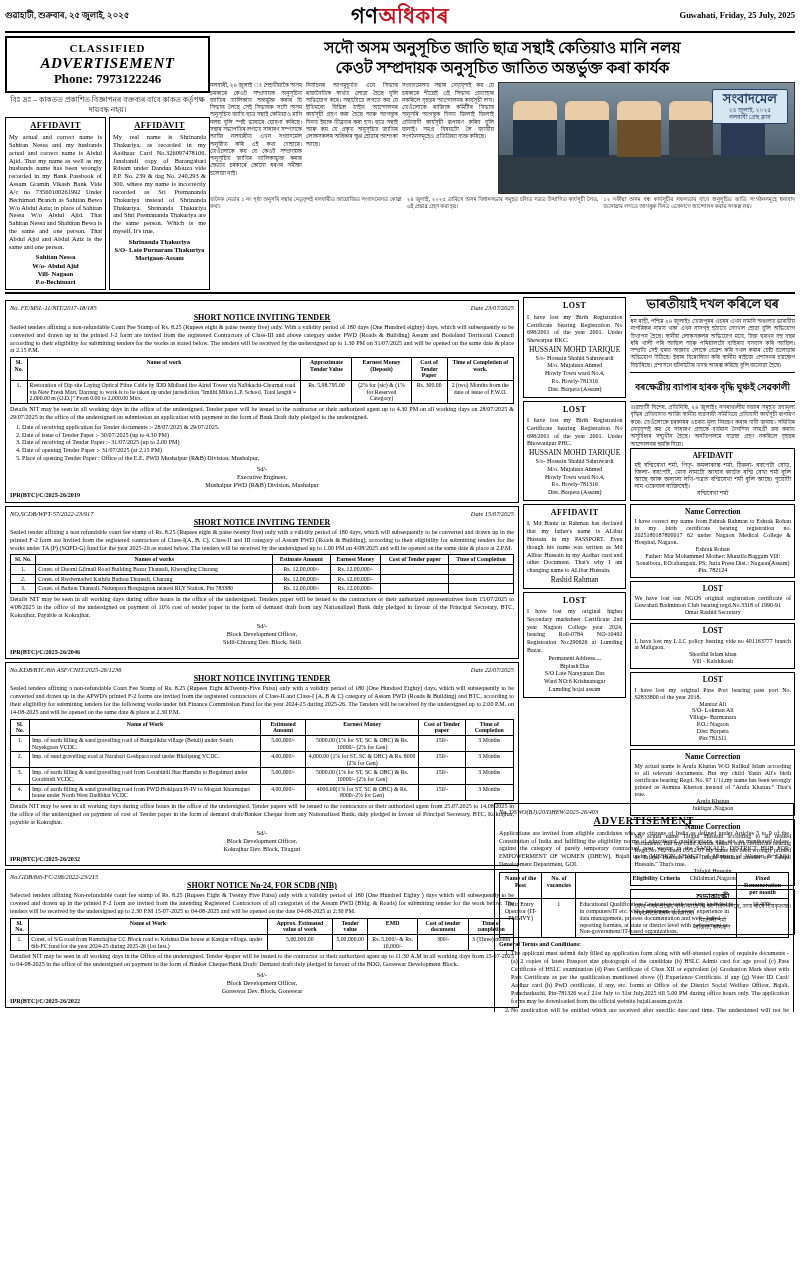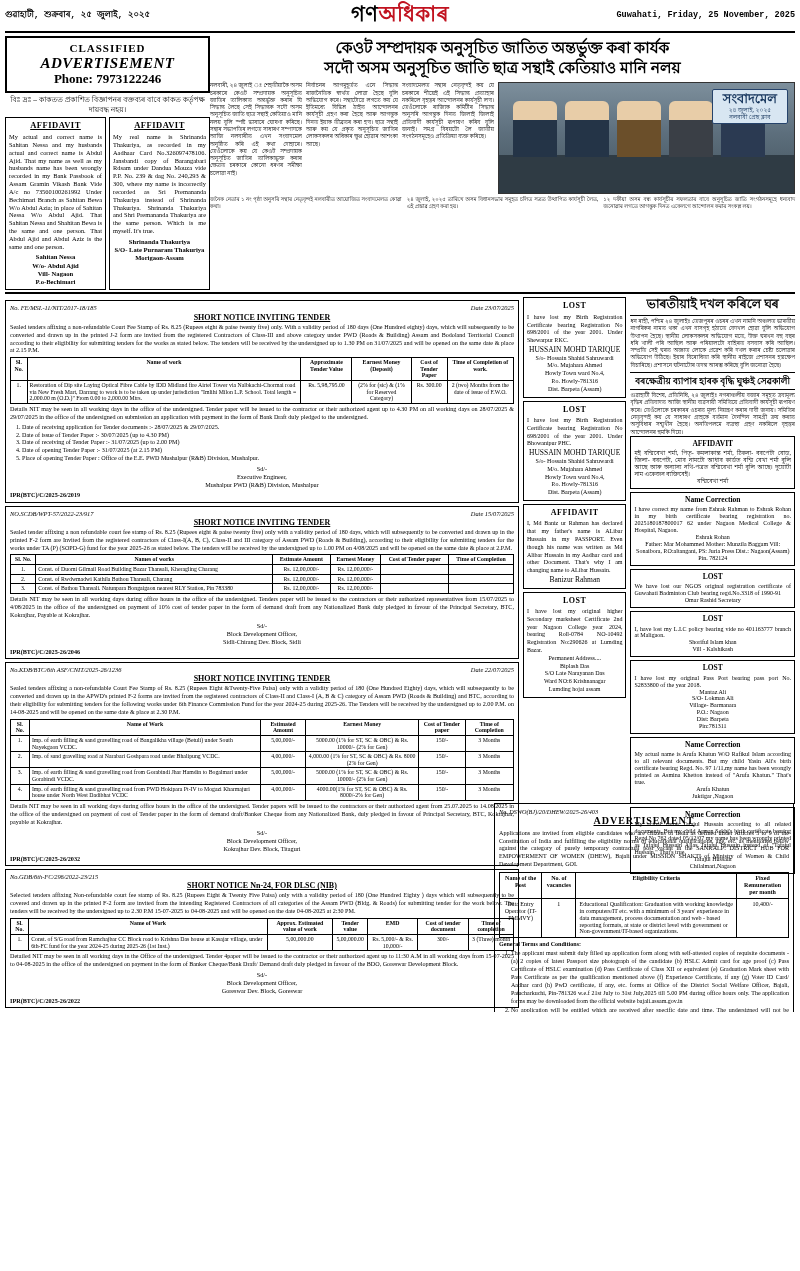--- a/index.html
+++ b/index.html
@@ -11,21 +11,21 @@
     color: #000;
     font-size: 7px;
     line-height: 1.15;
   }
   .page { width: 800px; position: relative; padding: 4px 5px; }
   .rule { border-top: 1px solid #000; margin: 2px 0; }
   .thick { border-top: 2px solid #000; }
 
   
   .masthead { display:flex; align-items:center; justify-content:space-between;
-              border-bottom: 2px solid #000; padding-bottom: 3px; font-family: Liberation Mono, monospace; }
+              border-bottom: 2px solid #000; padding-bottom: 3px; }
   .mast-left, .mast-right { font-size: 8.5px; font-weight: bold; width: 190px; }
   .mast-right { text-align: right; }
   .mast-title { flex:1; text-align:center; font-size: 21px; font-weight: bold;
                 letter-spacing: .5px; }
   .mast-title .red { color:#c1121f; }
 
   
   .top { display:flex; margin-top:3px; }
   .col-left { width: 205px; }
   .col-right { flex:1; }
@@ -89,21 +89,21 @@
   .notice .nm { font-weight:normal; font-size:7.5px; }
   .notice p { margin:0; text-align:justify; }
   .notice .ctr { text-align:center; }
 
   
   .right-col { width:178px; }
   .r-head { text-align:center; font-weight:bold; font-size:12.5px; line-height:1.25;
             border-bottom:1px solid #000; padding-bottom:2px; margin-bottom:2px; }
   .r-body { font-size:5.6px; text-align:justify; line-height:1.3; }
   .r-sub { text-align:center; font-weight:bold; font-size:9px; border-top:1px solid #000;
-           border-bottom:1px solid #000; margin:3px 0 2px; padding:3px 0; }
+           border-bottom:1px solid #000; margin:3px 0 2px; padding:9px 0; }
 
   
   .adbox { border:1px solid #000; padding:4px; margin-top:3px; }
   .adbox h3 { margin:0 0 3px; text-align:center; font-size:10px; font-weight:bold;
               letter-spacing:1px; text-decoration:underline; }
   .adbox .intro { font-size:6.1px; text-align:justify; line-height:1.3; }
   table.ad { width:100%; border-collapse:collapse; font-size:6px; margin:3px 0; }
   table.ad th, table.ad td { border:1px solid #000; padding:2px 3px; vertical-align:top; }
   table.ad th { text-align:center; }
   .gt { font-size:6.1px; font-weight:bold; margin-top:2px; }
@@ -118,21 +118,21 @@
 </head>
 <body>
 
 <div class="page">
 
   <div class="masthead">
     <div class="mast-left">গুৱাহাটী, শুক্রবাৰ, ২৫ জুলাই, ২০২৫</div>
     <div class="mast-title">
       <span>গণ</span><span class="red">অধিকাৰ</span>
     </div>
-    <div class="mast-right">Guwahati, Friday, 25 November, 2025</div>
+    <div class="mast-right">Guwahati, Friday, 25 July, 2025</div>
   </div>
 
   <div class="top">
 
     <div class="col-left">
       <div class="classified-box">
         <div class="l1">CLASSIFIED</div>
         <div class="l2">ADVERTISEMENT</div>
         <div class="l3">Phone: 7973122246</div>
       </div>
@@ -152,22 +152,22 @@
           <p>My real name is Shrinanda Thakuriya, as recorded in my Aadhaar Card No.326097478106. Jansbandi copy of Barangabari Rdsam under Dandua Mouza vide P.P. No. 239 &amp; dag No. 240,293 &amp; 300, where my name is incorrectly recorded as Sri Premananda Thakuriya instead of Shrinanda Thakuriya. Shrinanda Thakuriya and Shri Premananda Thakuriya are the same person. Which is me myself. It's true.</p>
           <div class="sig" style="white-space:pre-line">Shrinanda Thakuriya
 S/O- Late Purnaram Thakuriya
 Morigaon-Assam</div>
         </div>
       </div>
     </div>
 
     <div class="col-right">
       <div class="headline">
+        <div>সদৌ অসম অনুসূচিত জাতি ছাত্ৰ সন্থাই কেতিয়াও মানি নলয়</div>
         <div>কেওট সম্প্ৰদায়ক অনুসূচিত জাতিত অন্তৰ্ভুক্ত কৰা কাৰ্যক</div>
-        <div>সদৌ অসম অনুসূচিত জাতি ছাত্ৰ সন্থাই কেতিয়াও মানি নলয়</div>
       </div>
       <div class="news-cols">
         <div class="news-col">নলবাৰী, ২৪ জুলাই ঃ শেহতীয়াকৈ অসম চৰকাৰে কেওট সম্প্ৰদায়ক অনুসূচিত জাতিৰ তালিকাত অন্তৰ্ভুক্ত কৰাৰ যি সিদ্ধান্ত লৈছে সেই সিদ্ধান্তক সদৌ অসম অনুসূচিত জাতি ছাত্ৰ সন্থাই কেতিয়াও মানি নলয় বুলি স্পষ্ট ভাষাৰে ঘোষণা কৰিছে। সন্থাৰ সভাপতিৰ লগতে সাধাৰণ সম্পাদকে আজি নলবাৰীত এখন সংবাদমেল অনুষ্ঠিত কৰি এই কথা দোহাৰে। তেওঁলোকে কয় যে কেওট সম্প্ৰদায়ক অনুসূচিত জাতিৰ তালিকাভুক্ত কৰাৰ ক্ষেত্ৰত চৰকাৰে কোনো ধৰণৰ সমীক্ষা চলোৱা নাই।</div>
         <div class="news-col">নিৰ্বাচনৰ আগমুহূৰ্তত এনে সিদ্ধান্ত ৰাজনৈতিক স্বাৰ্থত লোৱা হৈছে বুলি অভিযোগ কৰে। সন্থাটোৱে লগতে কয় যে ইতিমধ্যে বিভিন্ন ঠাইত আন্দোলনৰ কাৰ্যসূচী গ্ৰহণ কৰা হৈছে আৰু আগন্তুক দিনত ইয়াক তীব্ৰতৰ কৰা হ'ব। ছাত্ৰ সন্থাই আৰু কয় যে প্ৰকৃত অনুসূচিত জাতিৰ লোকসকলৰ অধিকাৰ ক্ষুণ্ণ হোৱাৰ আশংকা আছে।</div>
         <div class="news-col">সংবাদমেলত সন্থাৰ নেতৃবৃন্দই কয় যে চৰকাৰে শীঘ্ৰেই এই সিদ্ধান্ত প্ৰত্যাহাৰ নকৰিলে বৃহত্তৰ আন্দোলনৰ কাৰ্যসূচী ল'ব। তেওঁলোকে ৰাজ্যিক কমিটীৰ সিদ্ধান্ত অনুসৰি আগন্তুক দিনত জিলাই জিলাই প্ৰতিবাদী কাৰ্যসূচী ৰূপায়ণ কৰিব বুলি জনাই। সমগ্ৰ বিষয়টো লৈ জাতীয় সংগঠনসমূহেও প্ৰতিক্ৰিয়া ব্যক্ত কৰিছে।</div>
         <div class="photo-col">
           <div class="photo">
             <div class="table"></div>
             <div class="person p1"></div>
             <div class="person p2"></div>
@@ -343,21 +343,21 @@
 Block Development Officer,
 Kokrajhar Dev. Block, Titaguri</div>
         <div class="ipr">IPR(BTC)/C/2025-26/2032</div>
       </div>
 
       <div class="tender">
         <div class="tdr-head">
           <span>No.GDB/6th-FC/296/2022-23/215</span>
           <span></span>
         </div>
-        <div class="tdr-title">SHORT NOTICE Nn-24, FOR DLSC (NIB)</div>
+        <div class="tdr-title">SHORT NOTICE Nn-24, FOR SCDB (NIB)</div>
         <div class="tdr-body">Selected tenders affixing Non-refundable court fee stamp of Rs. 8.25 (Rupees Eight &amp; Twenty Five Paisa) only with a validity period of 180 (One Hundred Eighty ) days which will subsequently to be covered and drawn up in the printed F-2 form are invited from the intending Registered Contractors of all categories of the Assam PWD (Bldg. &amp; Roads) for submitting tender for the work below. The tenders will be received by the undersigned up to 2.30 P.M 15-07-2025 to 04-08-2025 and will be opened on the date 04-08-2025 at 2:30 PM.</div>
         <table class="t">
           <tbody>
               <tr>
             <th>Sl. No.</th>
             <th>Name of Work</th>
             <th>Approx. Estimated value of work</th>
             <th>Tender value</th>
             <th>EMD</th>
             <th>Cost of tender document</th>
@@ -399,21 +399,21 @@
         <div class="nm ctr">HUSSAIN MOHD TARIQUE</div>
         <div class="ctr" style="white-space:pre-line">S/o- Hossain Shahid Sahruwardi
 M/o. Mujahara Ahmed
 Howly Town ward No.4,
 P.o. Howly-781316
 Dist. Barpeta (Assam)</div>
       </div>
       <div class="notice">
         <h5>AFFIDAVIT</h5>
         <p>I, Md Baniz ur Rahman has declared that my father's name is ALibar Hussain in my PASSPORT. Even though his name was written as Md Alibar Hussain in my Aadhar card and other Document. That's why I am changing name to ALibar Hussain.</p>
-        <div class="nm ctr">Banizur Rahman</div>
+        <div class="nm ctr">Rashid Rahman</div>
       </div>
       <div class="notice">
         <h5>LOST</h5>
         <p>I have lost my original higher Secondary marksheet Certificate 2nd year Nagaon College year 2024, bearing Roll-0784 NO-10492 Registration No:290626 at Lumding Bazar.</p>
         <div class="ctr" style="white-space:pre-line">Permanent Address....
 Biplash Das
 S/O Late Narayanan Das
 Ward NO:6 Krishnanagar
 Lumding hojai assam</div>
       </div>
@@ -475,20 +475,26 @@
         <div style="text-align:center">Juktigar ,Nagaon</div>
       </div>
 
       <div class="smallbox">
         <h5>Name Correction</h5>
         <p style="text-align:justify;margin:0">My actual name Tafajul Hussain according to all related documents. But my child Arman Sekhi's birth certificate bearing Regd.No 762 dated 05/12/07 my name has been wrongly printed as Tafajul Hussain Allas Tafajul Hussain instead of "Tafajul Hussain." That's true.</p>
         <div class="nm" style="text-align:center">Tafajul Hussain</div>
         <div style="text-align:center">Chilalmari,Nagaon</div>
       </div>
 
+      <div class="smallbox">
+        <h5>শুভাকাংক্ষী</h5>
+        <p style="text-align:justify;margin:0">মোৰ পৰম শ্ৰদ্ধেয় বাবা-মায়ে যি আশীৰ্বাদ দিছে, তাৰ বাবে চিৰকৃতজ্ঞ। সকলোৰে মঙ্গল কামনাৰে।</p>
+        <div class="nm" style="text-align:center">মিতালী শৰ্মা</div>
+        <div style="text-align:center">ৰঙিয়া, কামৰূপ</div>
+      </div>
     </div>
   </div>
 
   <div class="adbox" style="position:absolute; left:494px; top:800px; width:300px;">
     <div style="font-size:6.2px;font-style:italic">No. DSWO(BJ)/20/DHEW/2025-26/403</div>
     <h3>ADVERTISEMENT</h3>
     <div class="intro">Applications are invited from eligible candidates who are citizens of India as defined under Articles 5 to 9 of the Constitution of India and fulfilling the eligibility norms of educational qualifications, age, etc. as mentioned below against the category of purely temporary contractual post vacant in the SANKALP: DISTRICT HUB FOR EMPOWERMENT OF WOMEN (DHEW), Bajali under MISSION SHAKTI of Ministry of Women &amp; Child Development Department, GOI.</div>
     <table class="ad">
       <tbody>
           <tr>

